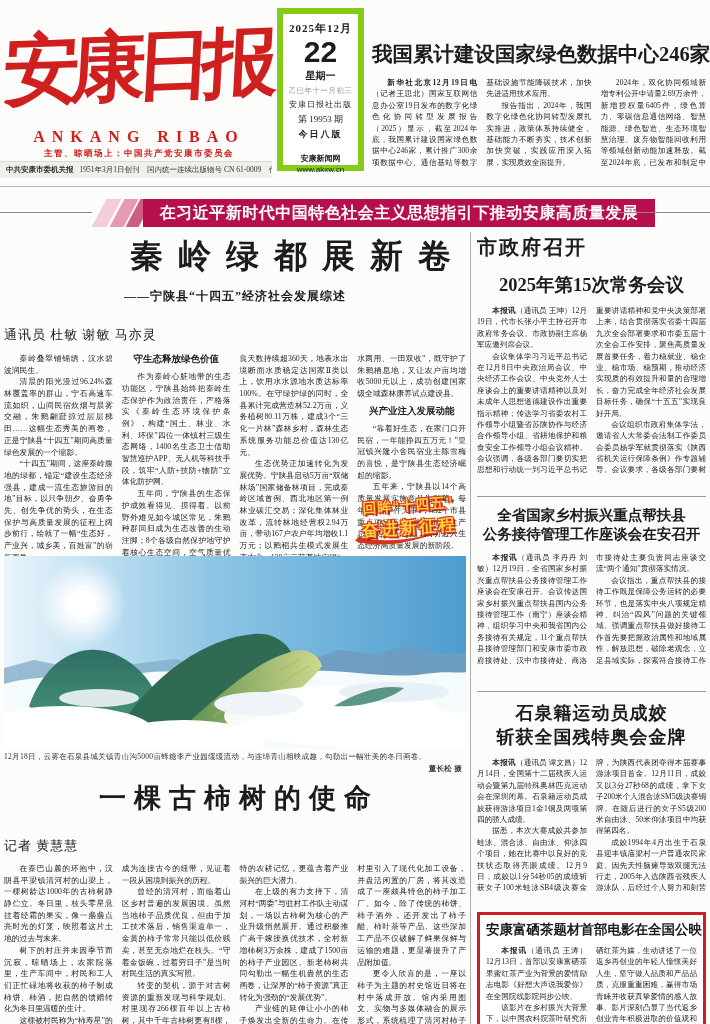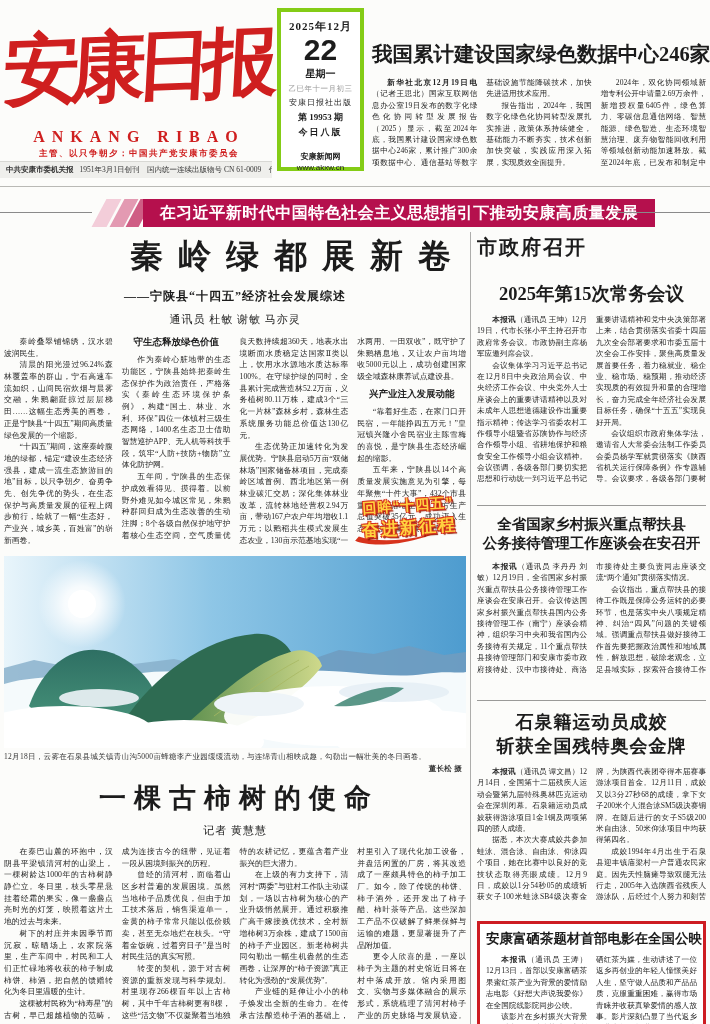--- a/index.html
+++ b/index.html
@@ -11,28 +11,28 @@
   .logo{position:absolute;left:4px;top:8px;width:270px;height:118px;line-height:116px;
         font-family:"DejaVu Serif",serif;font-weight:bold;font-size:76px;letter-spacing:-10px;
         color:var(--masthead-red);transform:skewX(-5deg) rotate(-2deg);white-space:nowrap;}
   .pinyin{position:absolute;left:6px;top:128px;width:266px;text-align:center;color:var(--masthead-red);
         font-weight:bold;font-size:16px;letter-spacing:7px;}
   .supervisor{position:absolute;left:6px;top:148px;width:266px;text-align:center;color:var(--masthead-red);
         font-weight:bold;font-size:8.5px;letter-spacing:1.5px;}
   .org-strip{position:absolute;left:0;top:161px;width:272px;background:#efefec;border-top:1px solid #d8d8d4;
         font-size:7.5px;color:#333;padding:3px 6px;white-space:nowrap;overflow:hidden;}
   .org-strip b{margin-right:6px;}
-  .date-box{position:absolute;left:277px;top:8px;width:87px;height:163px;border:4px solid #84cc16;
+  .date-box{position:absolute;left:277px;top:8px;width:87px;height:163px;border:6px solid #84cc16;
         text-align:center;padding-top:7px;background:#fff;}
   .db-ym{font-size:11px;font-weight:bold;letter-spacing:1px;}
   .db-day{font-size:30px;font-weight:bold;line-height:32px;font-family:"Liberation Sans",sans-serif;}
   .db-week{font-size:10px;font-weight:bold;margin-top:1px;}
   .db-lunar{font-size:7.5px;color:#999;margin-top:3px;letter-spacing:.5px;}
   .db-pub{font-size:8px;margin-top:3px;letter-spacing:1px;}
-  .db-issue{font-size:9px;font-weight:bold;margin-top:3px;}
+  .db-issue{font-size:9px;font-weight:normal;margin-top:3px;}
   .db-pages{font-size:9px;font-weight:bold;margin-top:2px;letter-spacing:2px;}
   .db-site{font-size:8px;font-weight:bold;margin-top:12px;}
   .db-url{font-size:8px;margin-top:1px;font-family:"Liberation Sans",sans-serif;}
 
   
   .top-story{position:absolute;left:372px;top:40px;width:334px;}
   .top-story .hl{font-size:20.5px;font-weight:900;white-space:nowrap;letter-spacing:0px;}
   .top-story .body{margin-top:9px;height:102px;overflow:hidden;column-count:3;column-gap:9px;}
 
   .rule-full{position:absolute;left:0;top:186px;width:710px;height:1px;background:#b9b9b5;}
@@ -45,21 +45,21 @@
   .s2{left:117px;width:14px;background:#e39ab2;}
   .s3{left:133px;width:13px;background:#cf5d84;}
   .banner-bar{position:absolute;left:143px;top:199px;width:512px;height:28px;background:var(--banner-red);
         color:#fff;font-weight:bold;font-size:16px;letter-spacing:.5px;text-align:center;line-height:28px;
         font-family:"Liberation Sans",sans-serif;white-space:nowrap;}
 
   
   .lead{position:absolute;left:4px;top:234px;width:462px;}
   .lead .hl{text-align:right;font-size:33px;font-weight:900;letter-spacing:15px;text-indent:15px;white-space:nowrap;}
   .lead .sub-hl{text-align:center;font-size:12px;font-weight:bold;margin-top:9px;letter-spacing:1px;}
-  .byline{text-align:center;font-size:11px;margin-top:7px;color:#222;letter-spacing:1px;}
+  .byline{text-align:left;font-size:13px;margin-top:21px;color:#222;letter-spacing:1px;}
   .lead .body{margin-top:9px;height:214px;overflow:hidden;column-count:4;column-gap:9px;}
 
   .badge{position:absolute;left:352px;top:497px;width:114px;height:52px;transform:rotate(-4deg);text-align:center;}
   .badge-l1,.badge-l2{font-weight:900;font-family:"Liberation Sans",sans-serif;color:var(--badge-gold);
         text-shadow:-1px -1px 0 #d7331c,1px -1px 0 #d7331c,-1px 1px 0 #d7331c,1px 1px 0 #d7331c,2px 2px 1px #8e1600;}
   .badge-l1{font-size:14px;letter-spacing:1px;}
   .badge-l2{font-size:17px;letter-spacing:2px;margin-top:1px;}
   .badge svg{position:absolute;left:0;top:10px;z-index:-1;}
 
   
@@ -69,21 +69,21 @@
 
   
   .bottom{position:absolute;left:4px;top:780px;width:462px;height:244px;overflow:hidden;}
   .bottom .hl{text-align:center;font-size:27px;font-weight:900;letter-spacing:8px;text-indent:8px;}
   .bottom .body{margin-top:8px;height:182px;overflow:hidden;column-count:4;column-gap:9px;}
 
   
   .v-divider{position:absolute;left:470px;top:232px;width:1px;height:792px;background:#adadab;}
   .right{position:absolute;left:477px;top:234px;width:229px;height:790px;overflow:hidden;}
   .r-h1{text-align:left;font-weight:900;font-size:20px;letter-spacing:2px;}
-  .r-h2{text-align:center;font-weight:900;font-size:18.5px;margin-top:20px;letter-spacing:0;white-space:nowrap;}
+  .r-h2{text-align:center;font-weight:900;font-size:18.5px;margin-top:11px;letter-spacing:0;white-space:nowrap;}
   .r-body{margin-top:8px;overflow:hidden;column-count:2;column-gap:9px;}
   .b1{height:182px;}
   .hrule{height:1px;background:#9a9a98;margin:9px 0 9px 0;}
   .r2-h{text-align:center;font-weight:900;font-size:14.5px;line-height:19px;white-space:nowrap;}
   .b2{height:130px;}
   .r3-h{text-align:center;font-weight:900;font-size:18px;line-height:24px;letter-spacing:1px;}
   .b3{height:146px;}
   .boxed{border:3px solid var(--box-red);margin-top:9px;padding:6px 6px 4px 6px;background:#fff;}
   .boxed .hl{text-align:center;font-weight:900;font-size:13.5px;white-space:nowrap;}
   .b4{height:104px;margin-top:6px;}
@@ -95,21 +95,21 @@
        break-inside:avoid;}
   .para b{letter-spacing:.3px;}
 </style>
 </head>
 <body>
 
 <div class="page" data-name="newspaper-page">
 
   <div class="logo" data-name="newspaper-logo">安康日报</div>
   <div class="pinyin" data-name="logo-pinyin">ANKANG RIBAO</div>
-  <div class="supervisor" data-name="supervisor-line">主管、以只争朝夕：中国共产党安康市委员会</div>
+  <div class="supervisor" data-name="supervisor-line">主管、晾晒场上：中国共产党安康市委员会</div>
   <div class="org-strip" data-name="org-strip">
     <b data-name="org-name">中共安康市委机关报</b><span data-name="founding-line">1951年3月1日创刊　国内统一连续出版物号 CN 61-0009　代号:51-12</span>
   </div>
 
   <div class="date-box" data-name="date-box">
     <div class="db-ym" data-name="date-year-month">2025年12月</div>
     <div class="db-day" data-name="date-day">22</div>
     <div class="db-week" data-name="date-weekday">星期一</div>
     <div class="db-lunar" data-name="date-lunar">乙巳年十一月初三</div>
     <div class="db-pub" data-name="publisher-line">安康日报社出版</div>

